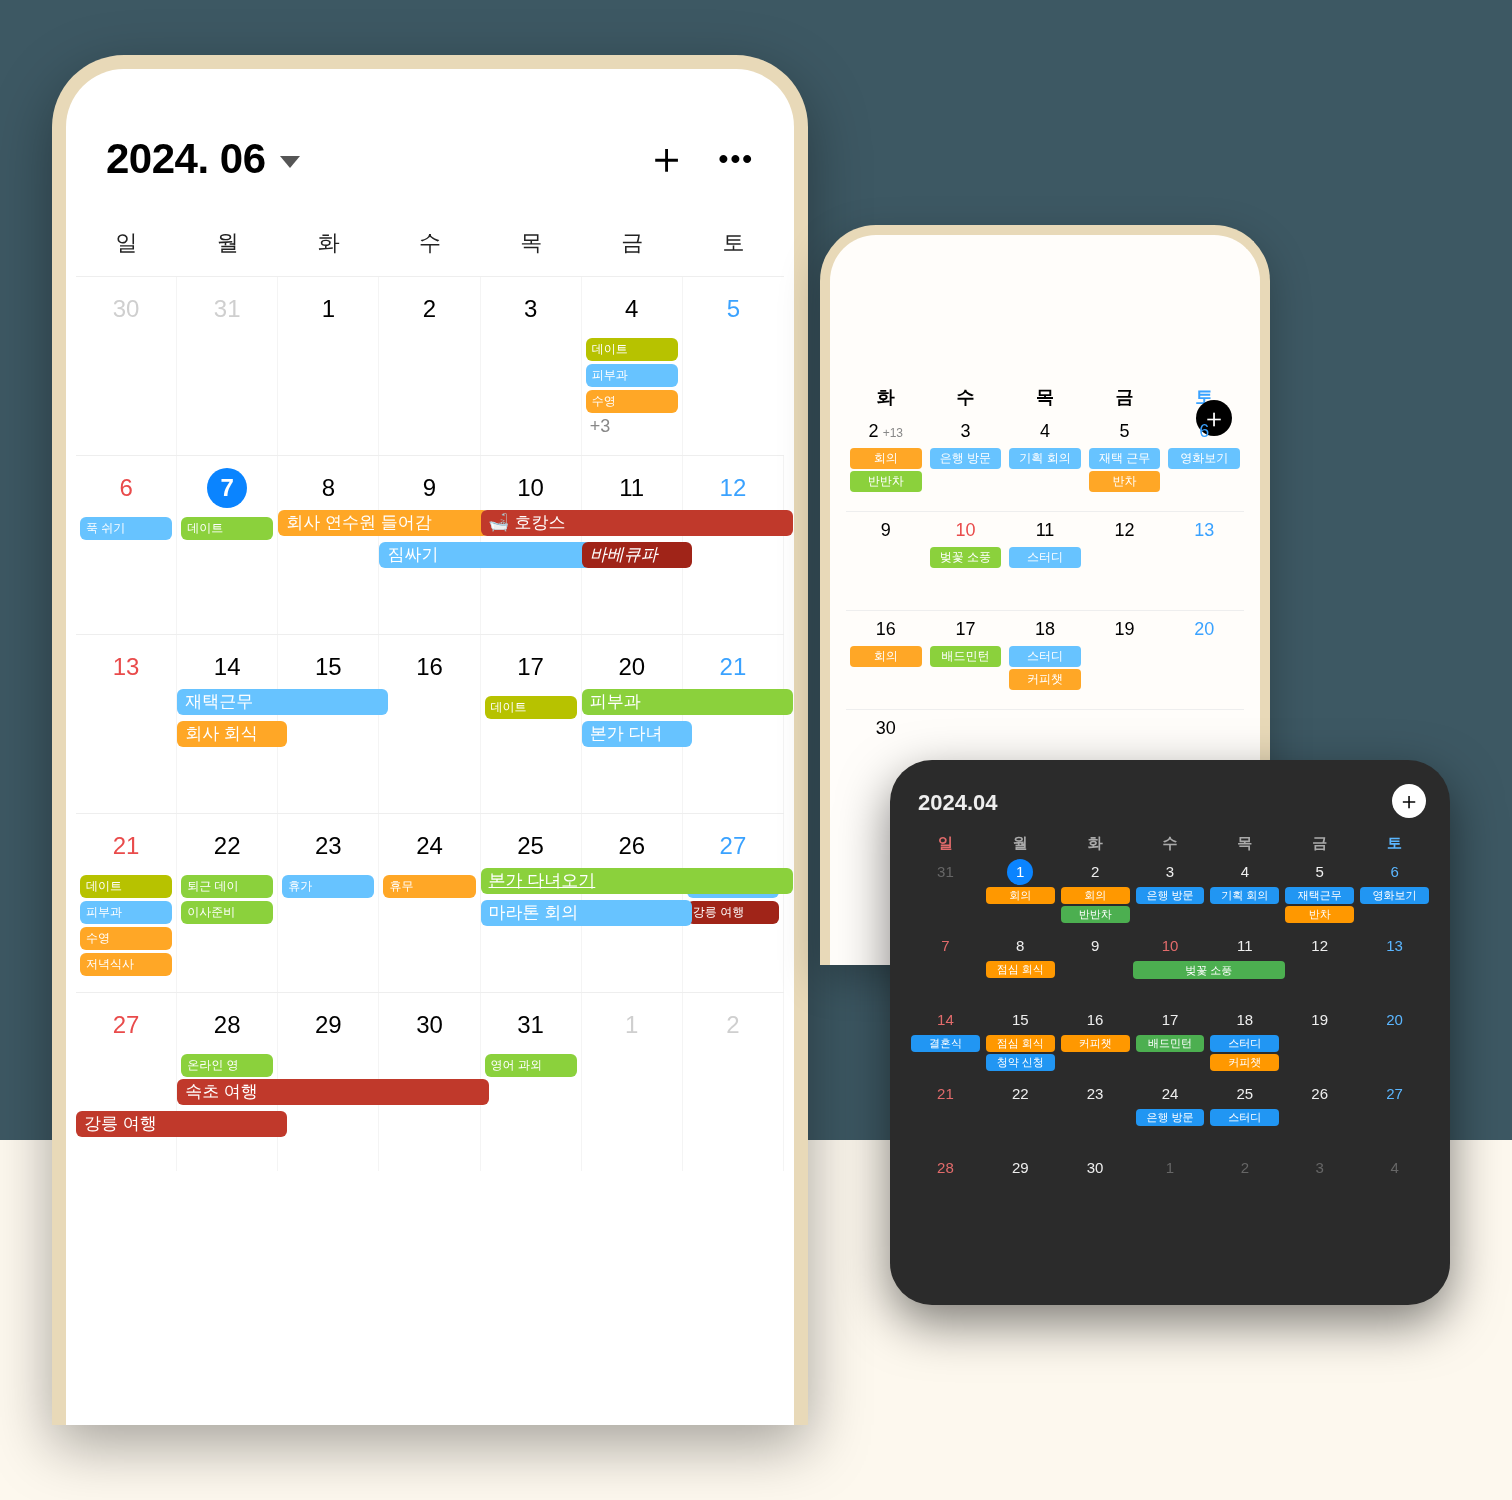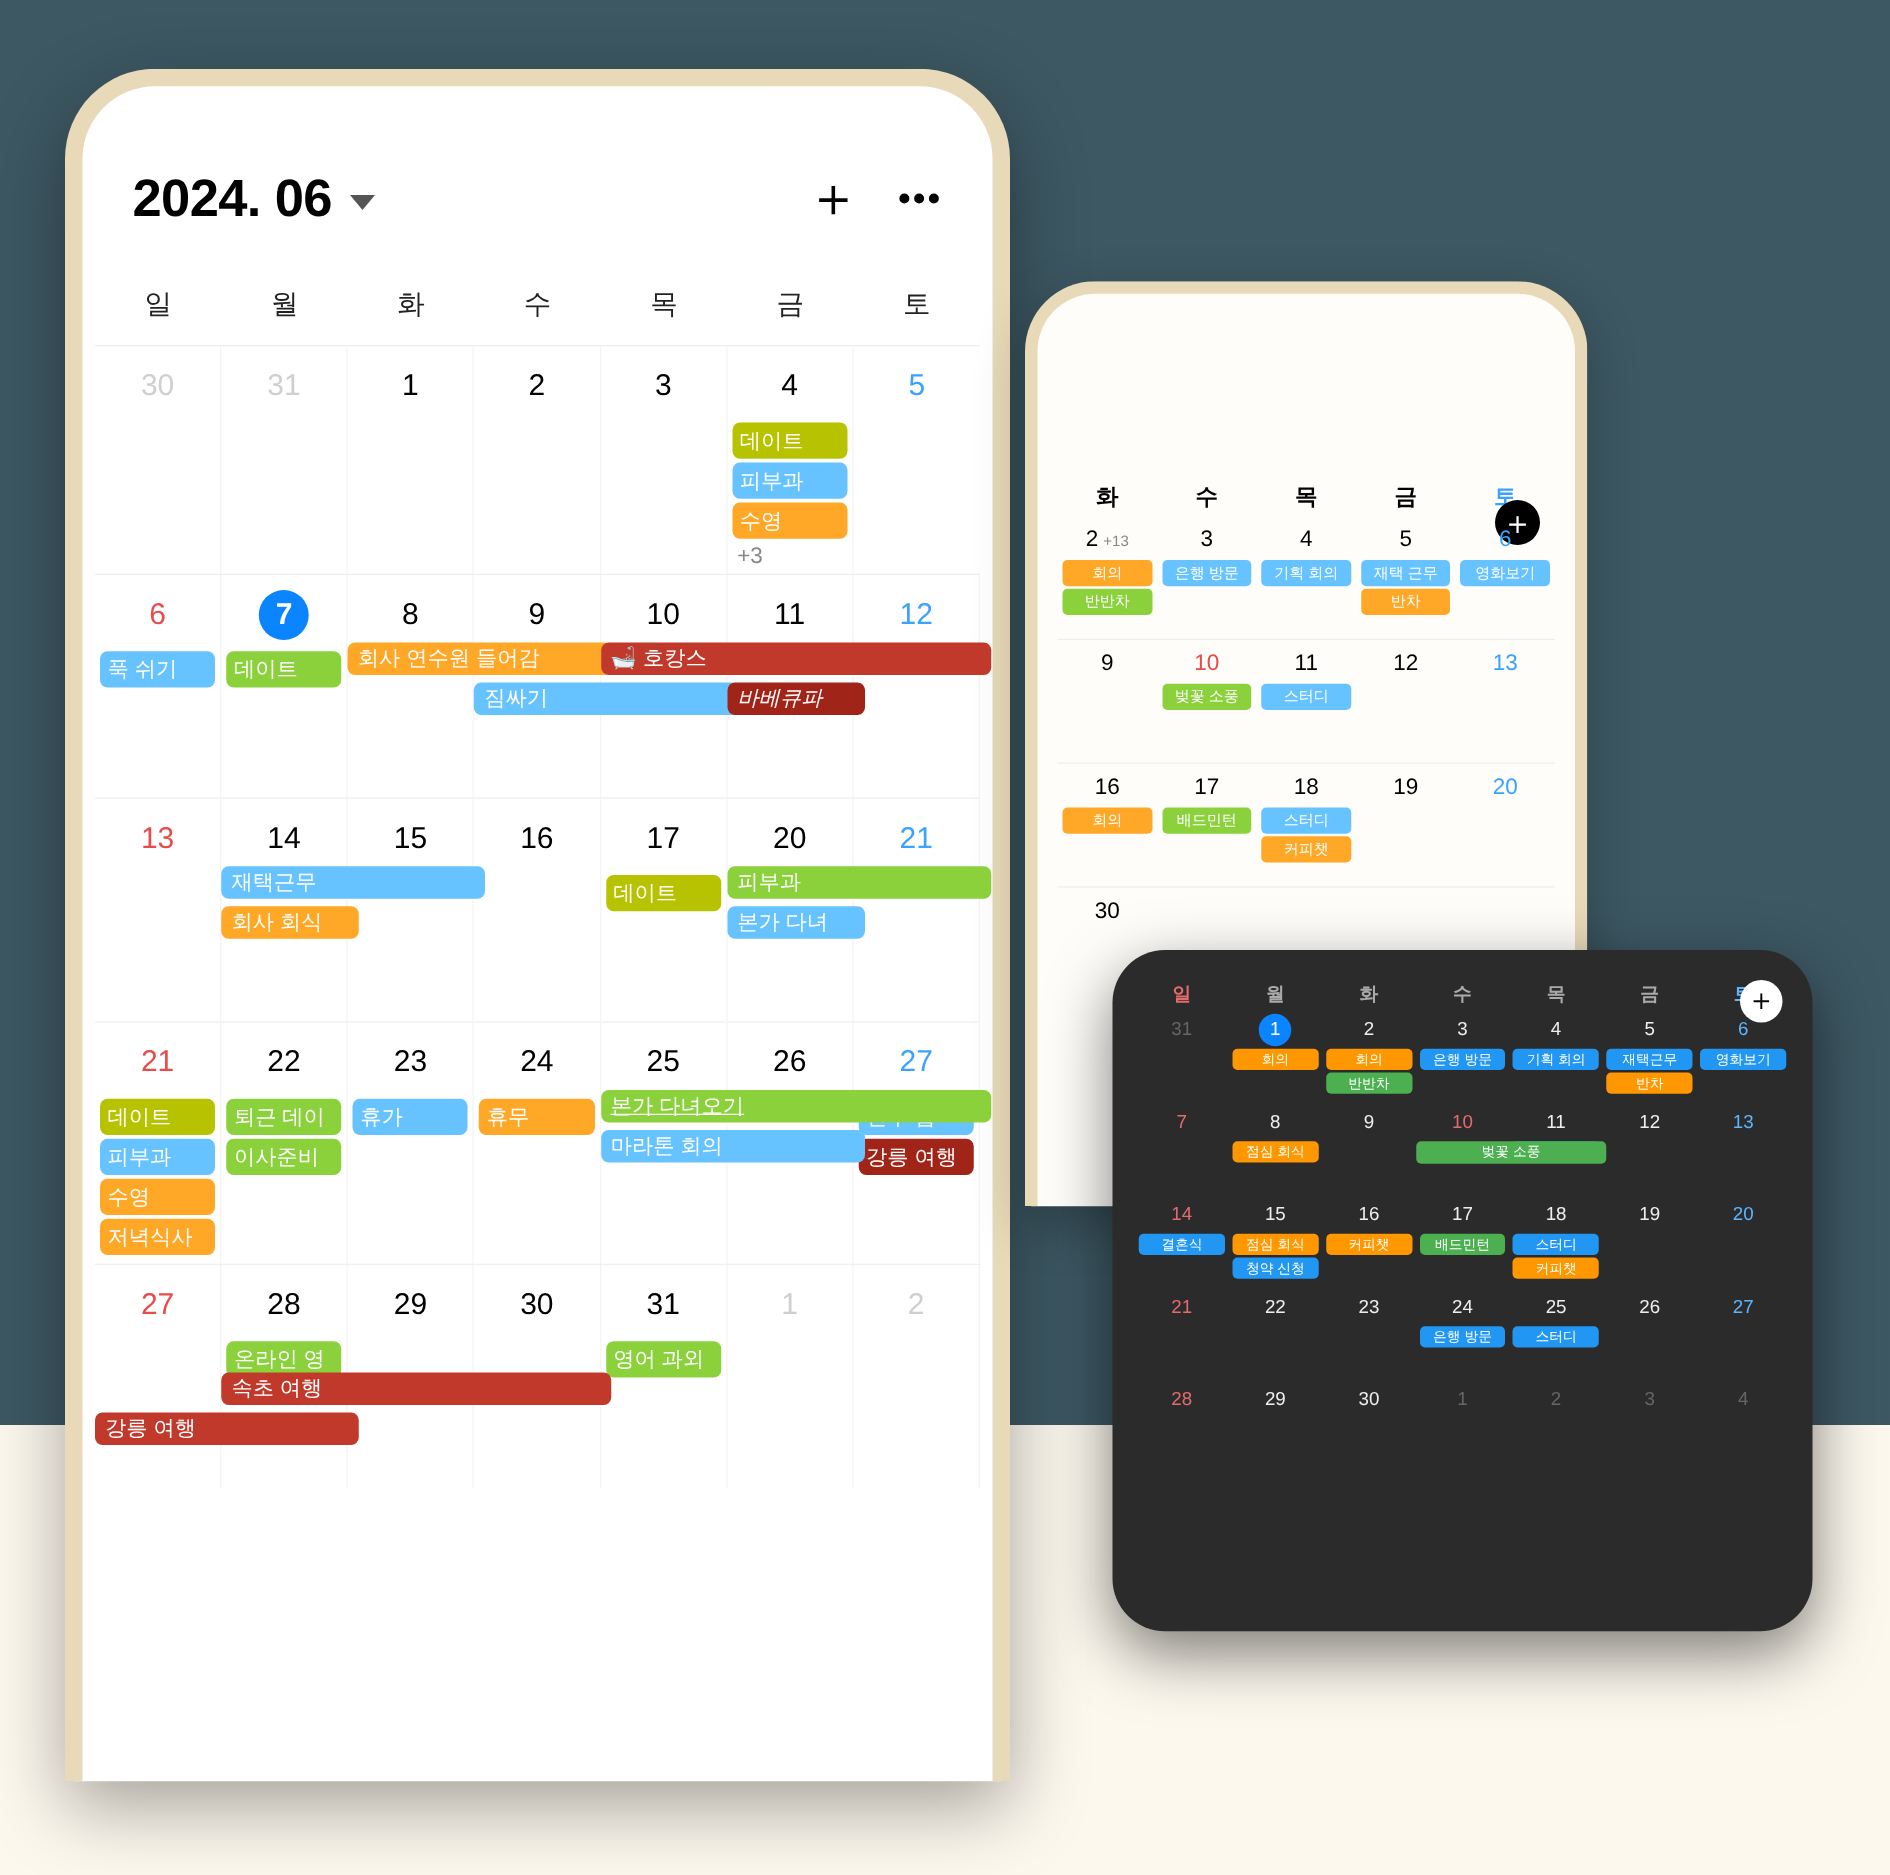--- a/index.html
+++ b/index.html
@@ -90,21 +90,21 @@
     margin-bottom: 6px;
   }
   .today { background: #0a84ff; color: #fff; font-weight: 700; }
   .sun { color: #e94b4b; }
   .sat { color: #3aa2ff; }
   .other-month { color: #cfcfcf; }
   .more { font-size: 18px; color: #888; text-align: left; padding-left: 6px; }
 
   .ev {
     display: block;
-    font-size: 17px;
+    font-size: 12px;
     color: #fff;
     border-radius: 6px;
     padding: 3px 6px;
     margin: 3px 2px;
     text-align: left;
     white-space: nowrap;
     overflow: hidden;
     text-overflow: ellipsis;
   }
   .span-ev {
@@ -347,20 +347,21 @@
         <div><span class="lw-num "></span></div>
         <div><span class="lw-num "></span></div>
         <div><span class="lw-num "></span></div>
         <div><span class="lw-num "></span></div>
       </div>
     </div>
 </div>
 
 <div class="widget-dark">
   <div class="add-btn">＋</div>
+  <div class="wd-title">2024.04</div>
   <div class="wd-dow" id="wd-dow">
       <div class="sun">일</div>
       <div>월</div>
       <div>화</div>
       <div>수</div>
       <div>목</div>
       <div>금</div>
       <div class="sat">토</div>
     </div>
   <div id="wd-rows">

